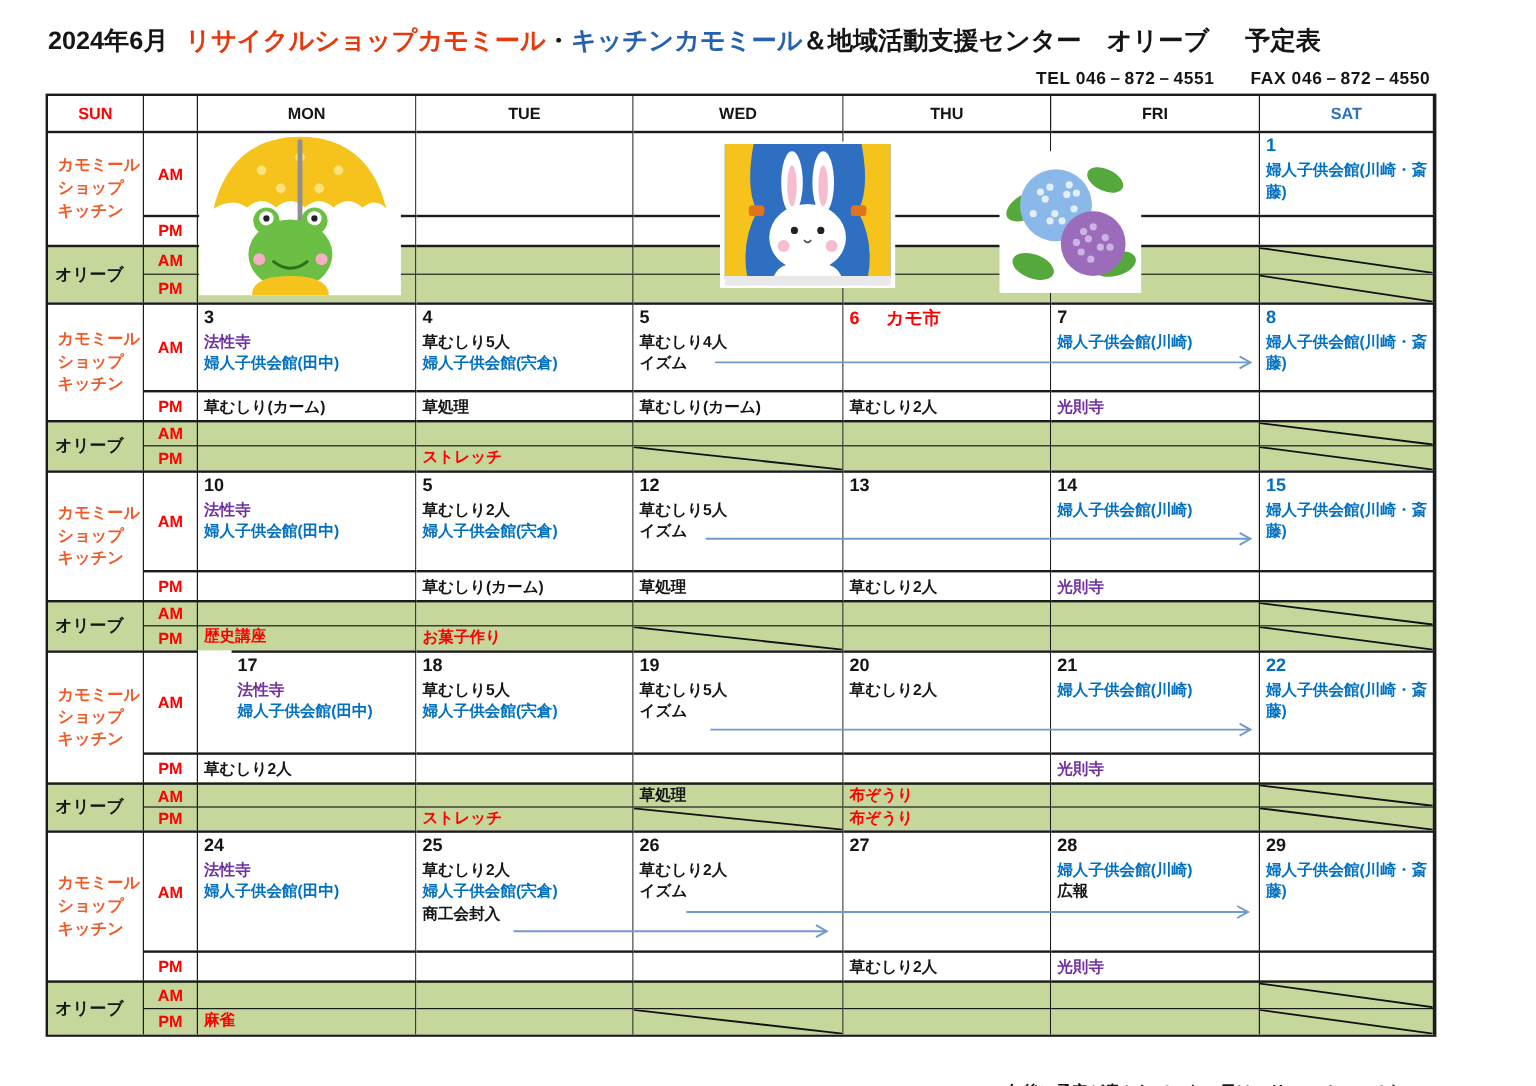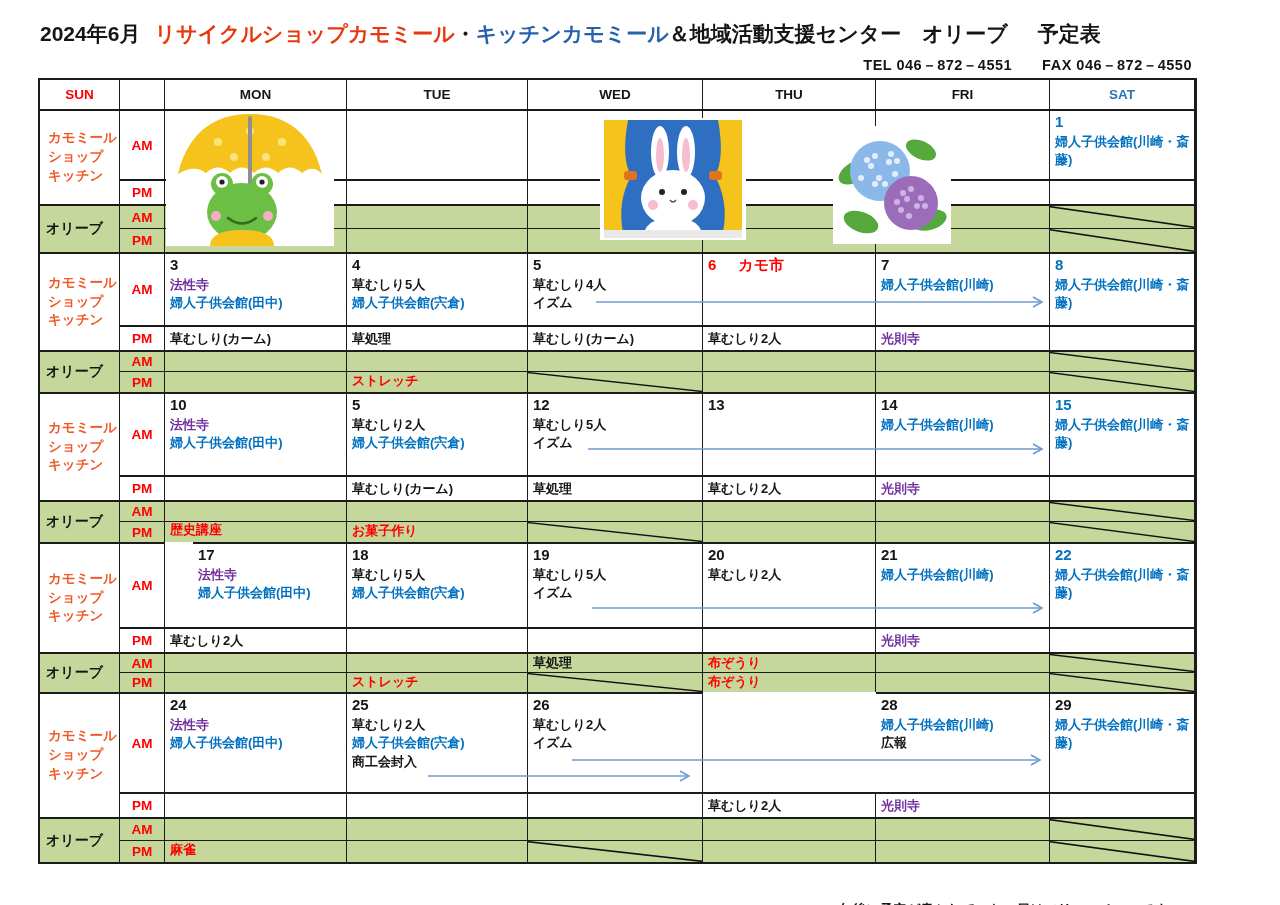--- a/index.html
+++ b/index.html
@@ -351,20 +351,23 @@
         <div class="date">25</div>
         <div class="line" style="color: rgb(21, 21, 21);">草むしり2人</div>
         <div class="line" style="color: rgb(0, 112, 192);">婦人子供会館(宍倉)</div>
         <div class="line" style="color: rgb(21, 21, 21);">商工会封入</div>
       </div>
       <div class="cell day t2" style="grid-area: 18 / 5;">
         <div class="date">26</div>
         <div class="line" style="color: rgb(21, 21, 21);">草むしり2人</div>
         <div class="line" style="color: rgb(21, 21, 21);">イズム</div>
       </div>
+      <div class="cell day t2" style="grid-area: 18 / 6;">
+        <div class="date">27</div>
+      </div>
       <div class="cell day t2" style="grid-area: 18 / 7;">
         <div class="date">28</div>
         <div class="line" style="color: rgb(0, 112, 192);">婦人子供会館(川崎)</div>
         <div class="line" style="color: rgb(21, 21, 21);">広報</div>
       </div>
       <div class="cell day t2" style="grid-area: 18 / 8;">
         <div class="date">29</div>
         <div class="line" style="color: rgb(0, 112, 192);">婦人子供会館(川崎・斎藤)</div>
       </div>
       <div class="cell day pm t2" style="grid-area: 19 / 3;"></div>

